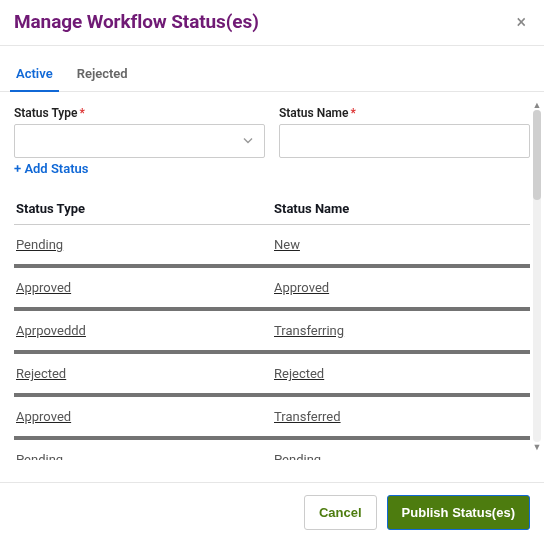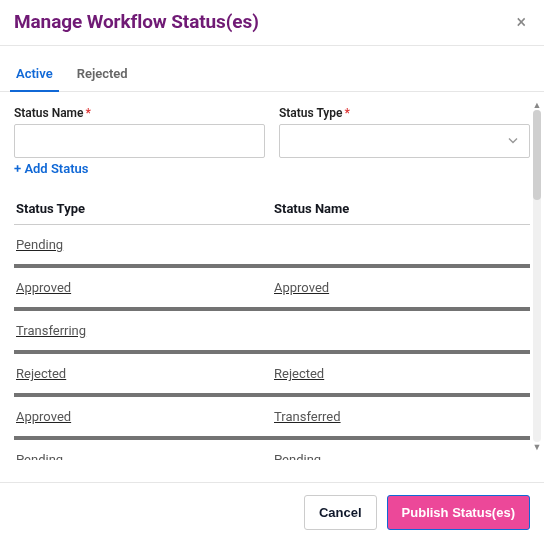--- a/index.html
+++ b/index.html
@@ -193,24 +193,24 @@
     background: #fff;
   }
   .btn {
     font-size: 13px;
     font-weight: 600;
     padding: 9px 14px;
     border-radius: 3px;
     cursor: pointer;
     border: 1px solid #ccc;
     background: #fff;
-    color: #0f172a;
+    color: #4d7c0f;
   }
   .btn.primary {
-    background: #ec4899;
+    background: #4d7c0f;
     border-color: #1068d6;
     color: #fff;
   }
 </style>
 </head>
 <body>
 
 <div class="header">
   <div class="title">Manage Workflow Status(es)</div>
   <div class="close">×</div>
@@ -218,56 +218,58 @@
 <hr class="hr">
 
 <div class="tabs">
   <div class="tab active">Active</div>
   <div class="tab">Rejected</div>
 </div>
 
 <div class="body-scroll">
   <div class="body-inner">
     <div class="form-row">
-      <div class="field">
-        <div class="field-label">
-          <span>Status Name</span><span class="req">*</span>
-        </div>
-        <input class="text-input" style="">
-      </div>
       <div class="field">
         <div class="field-label">
           <span>Status Type</span><span class="req">*</span>
         </div>
         <div class="select-wrap">
           <span class="chev">
             <svg width="12" height="12" viewBox="0 0 12 12">
                 <path d="M2 4 L6 8 L10 4" fill="none" stroke="#999" stroke-width="1.4"></path>
               </svg>
           </span>
         </div>
       </div>
+      <div class="field">
+        <div class="field-label">
+          <span>Status Name</span><span class="req">*</span>
+        </div>
+        <input class="text-input" style="">
+      </div>
     </div>
 
     <div class="add-link">+ Add Status</div>
 
     <div class="table">
       <div class="th-row">
         <div class="th">Status Type</div>
         <div class="th">Status Name</div>
       </div>
       <div id="table-body">
           <div class="tr">
             <div class="td">Pending</div>
+            <div class="td">New</div>
           </div>
           <div class="tr">
             <div class="td">Approved</div>
             <div class="td">Approved</div>
           </div>
           <div class="tr">
+            <div class="td">Aprpoveddd</div>
             <div class="td">Transferring</div>
           </div>
           <div class="tr">
             <div class="td">Rejected</div>
             <div class="td">Rejected</div>
           </div>
           <div class="tr">
             <div class="td">Approved</div>
             <div class="td">Transferred</div>
           </div>

